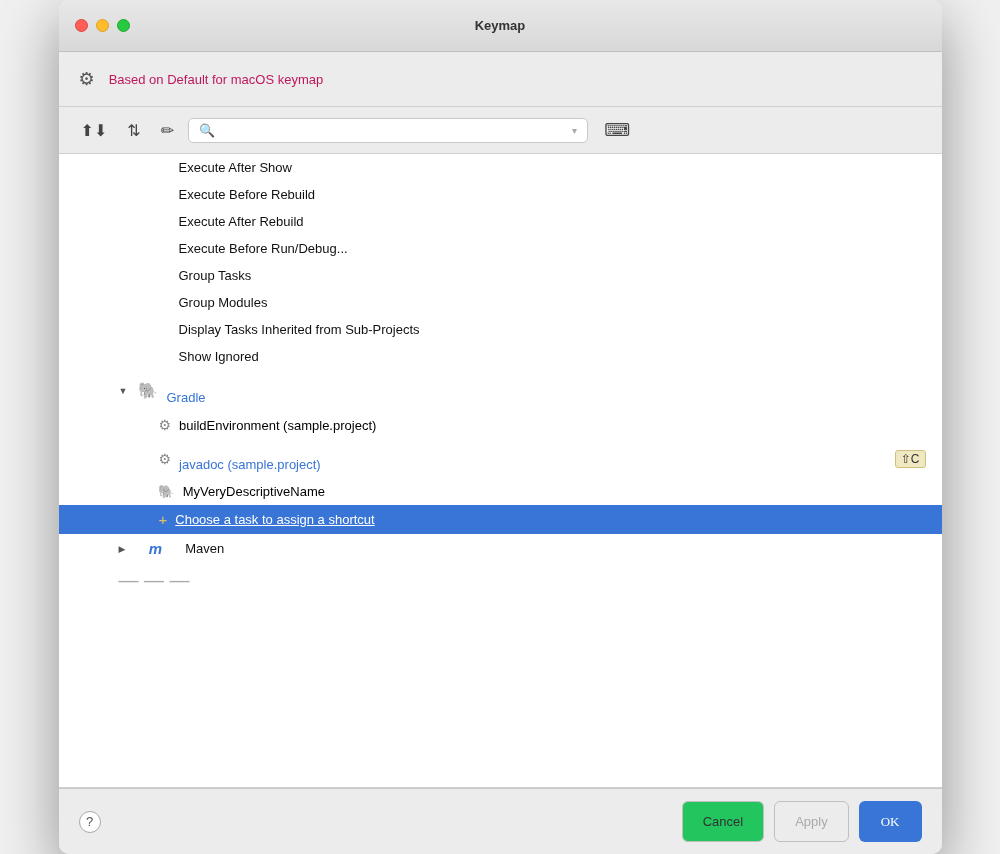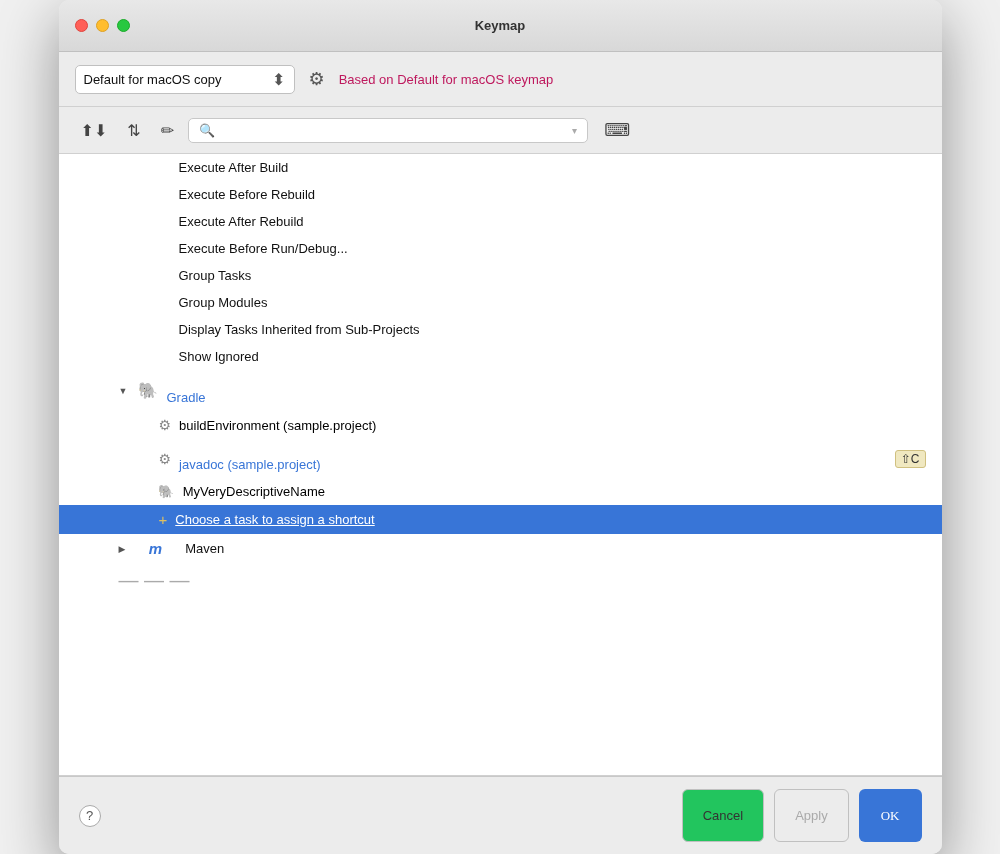--- a/index.html
+++ b/index.html
@@ -297,21 +297,21 @@
       border-radius: 6px;
       padding: 6px 20px;
       font-size: 13px;
       cursor: pointer;
       color: #333;
     }
     .btn-apply {
       background: #ececec;
       border: 1px solid #c0c0c0;
       border-radius: 6px;
-      padding: 18px 20px;
+      padding: 12px 20px;
       font-size: 13px;
       cursor: pointer;
       color: #aaa;
     }
     .btn-ok {
       background: #3875d7;
       border: none;
       border-radius: 6px;
       padding: 6px 22px;
       font-size: 13px;
@@ -333,24 +333,20 @@
   <div class="title-bar" data-interactable="false">
     <div class="traffic-lights" data-interactable="false">
       <div class="traffic-light tl-close" data-interactable="true"></div>
       <div class="traffic-light tl-min" data-interactable="true"></div>
       <div class="traffic-light tl-max" data-interactable="true"></div>
     </div>
     <div class="title-bar-title" data-interactable="false">Keymap</div>
   </div>
 
   <div class="top-section" data-interactable="false">
-    <div class="keymap-select-wrapper" data-interactable="true">
-      <span class="keymap-select-text" data-interactable="false">Default for macOS copy</span>
-      <span class="select-arrow" data-interactable="false">⬍</span>
-    </div>
     <button class="gear-btn" data-interactable="true">
       <span data-interactable="false">⚙</span>
     </button>
     <span class="keymap-description" data-interactable="false">Based on Default for macOS keymap</span>
   </div>
 
   <div class="toolbar" data-interactable="false">
     <button class="toolbar-btn" data-interactable="true">
       <span data-interactable="false">⬆⬇</span>
     </button>
@@ -366,21 +362,21 @@
       <span data-interactable="false" style="color:#aaa; font-size:10px;">▾</span>
     </div>
     <button class="shortcut-filter-btn" data-interactable="true">
       <span data-interactable="false">⌨</span>
     </button>
   </div>
 
   <div class="list-area" data-interactable="true">
 
     <div class="list-item" data-interactable="true">
-      <span data-interactable="false">Execute After Build</span>
+      <span data-interactable="false">Execute After Show</span>
     </div>
     <div class="list-item" data-interactable="true">
       <span data-interactable="false">Execute Before Rebuild</span>
     </div>
     <div class="list-item" data-interactable="true">
       <span data-interactable="false">Execute After Rebuild</span>
     </div>
     <div class="list-item" data-interactable="true">
       <span data-interactable="false">Execute Before Run/Debug...</span>
     </div>

